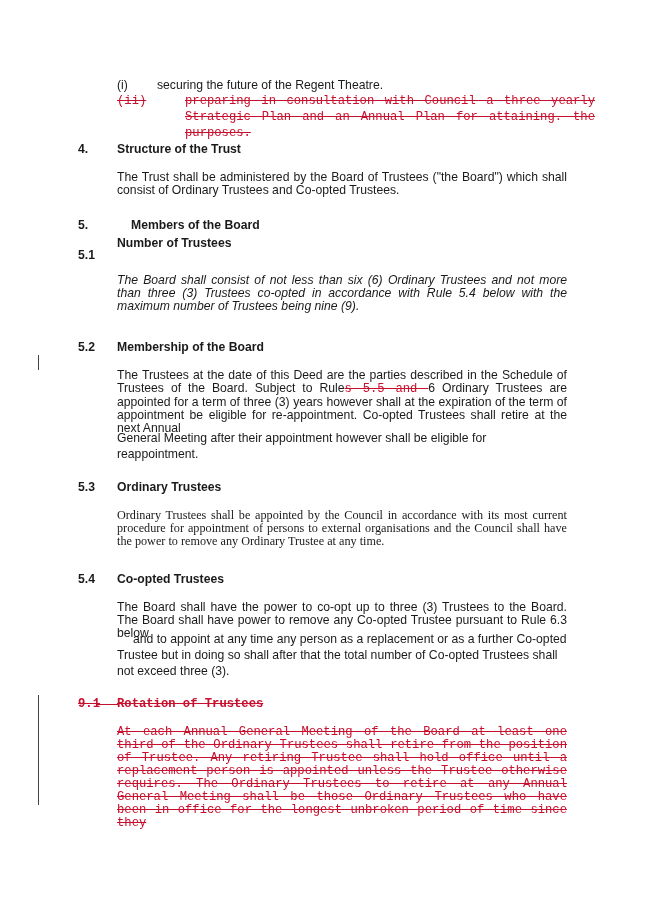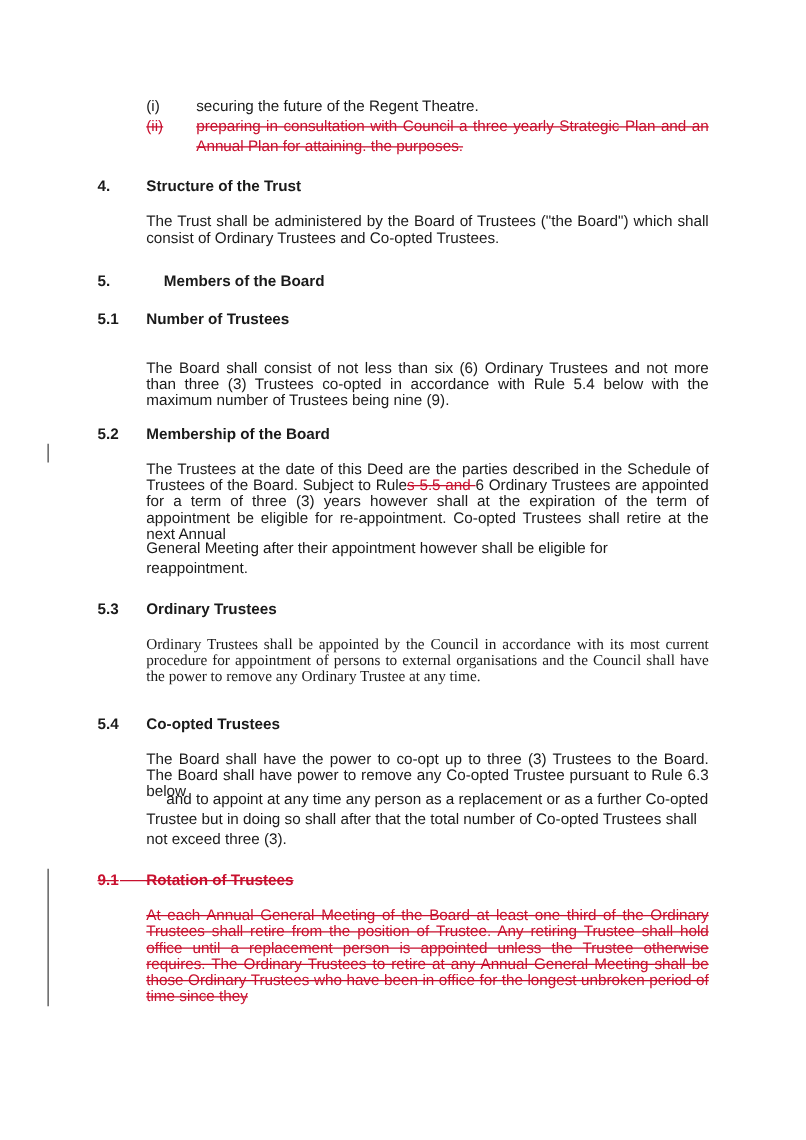--- a/index.html
+++ b/index.html
@@ -4,45 +4,45 @@
   <style>
     html, body { margin: 0; padding: 0; background: #ffffff; }
     body { width: 645px; height: 912px; position: relative; overflow: hidden;
       font-family: "Liberation Sans", sans-serif; font-size: 12.2px; color: #1a1a1a; }
     .page { position: absolute; left: 0; top: 0; width: 645px; height: 912px; }
     .line-block { position: absolute; left: 117px; width: 450px; line-height: 13px; text-align: justify; }
     .num { position: absolute; left: 78px; font-weight: bold; line-height: 15.8px; }
     .head { position: absolute; left: 117px; font-weight: bold; line-height: 15.8px; }
     .list-label { position: absolute; left: 117px; line-height: 15.8px; }
     .list-text { position: absolute; left: 157px; width: 410px; line-height: 15.8px; text-align: justify; }
-    .del { color: #c8102e; text-decoration: line-through; text-decoration-color: #c8102e; }
+    .del { color: #c8102e; text-decoration: line-through; text-decoration-color: #c8102e; font-family: Liberation Mono, monospace; }
     .nojust { text-align: left; }
     .bar { position: absolute; left: 38px; width: 1.3px; background: #444; }
   </style>
 </head>
 <body>
 
 <div class="page">
 
   <div class="list-label" style="top:78px;">(i)</div>
   <div class="list-text" style="top:78px;">securing the future of the Regent Theatre.</div>
 
   <div class="list-label del" style="top:94px;">(ii)</div>
-  <div class="list-text del" style="top:94px;">preparing in consultation with Council a three yearly Strategic Plan and an Annual Plan for attaining. the purposes.</div>
+  <div class="list-text del" style="top:94px;margin-left:28px;">preparing in consultation with Council a three yearly Strategic Plan and an Annual Plan for attaining. the purposes.</div>
 
   <div class="num" style="top:142px;">4.</div>
   <div class="head" style="top:142px;">Structure of the Trust</div>
   <div class="line-block" style="top:171px;">The Trust shall be administered by the Board of Trustees ("the Board") which shall consist of Ordinary Trustees and Co-opted Trustees.</div>
 
   <div class="num" style="top:218px;">5.</div>
   <div class="head" style="top:218px;margin-left:14px;">Members of the Board</div>
 
   <div class="num" style="top:248px;">5.1</div>
-  <div class="head" style="top:248px;text-align:center;">Number of Trustees</div>
-  <div class="line-block" style="top:288px;">The Board shall consist of not less than six (6) Ordinary Trustees and not more than three (3) Trustees co-opted in accordance with Rule 5.4 below with the maximum number of Trustees being nine (9).</div>
+  <div class="head" style="top:236px;text-align:center;">Number of Trustees</div>
+  <div class="line-block" style="top:274px;font-style:italic;">The Board shall consist of not less than six (6) Ordinary Trustees and not more than three (3) Trustees co-opted in accordance with Rule 5.4 below with the maximum number of Trustees being nine (9).</div>
 
   <div class="num" style="top:340px;">5.2</div>
   <div class="head" style="top:340px;">Membership of the Board</div>
   <div class="line-block" style="top:369px;">
     <span>The Trustees at the date of this Deed are the parties described in the Schedule of Trustees of the Board.  Subject to Rule</span><span class="del">s 5.5 and </span><span>6 Ordinary Trustees are appointed for a term of three (3) years however shall at the expiration of the term of appointment be eligible for re-appointment. Co-opted Trustees shall retire at the next Annual</span>
   </div>
   <div class="line-block nojust" style="top:432px;">General Meeting after their appointment however shall be eligible for</div>
   <div class="line-block nojust" style="top:448px;">reappointment.</div>
   <div class="bar" style="top:355px; height:15px;"></div>
 

